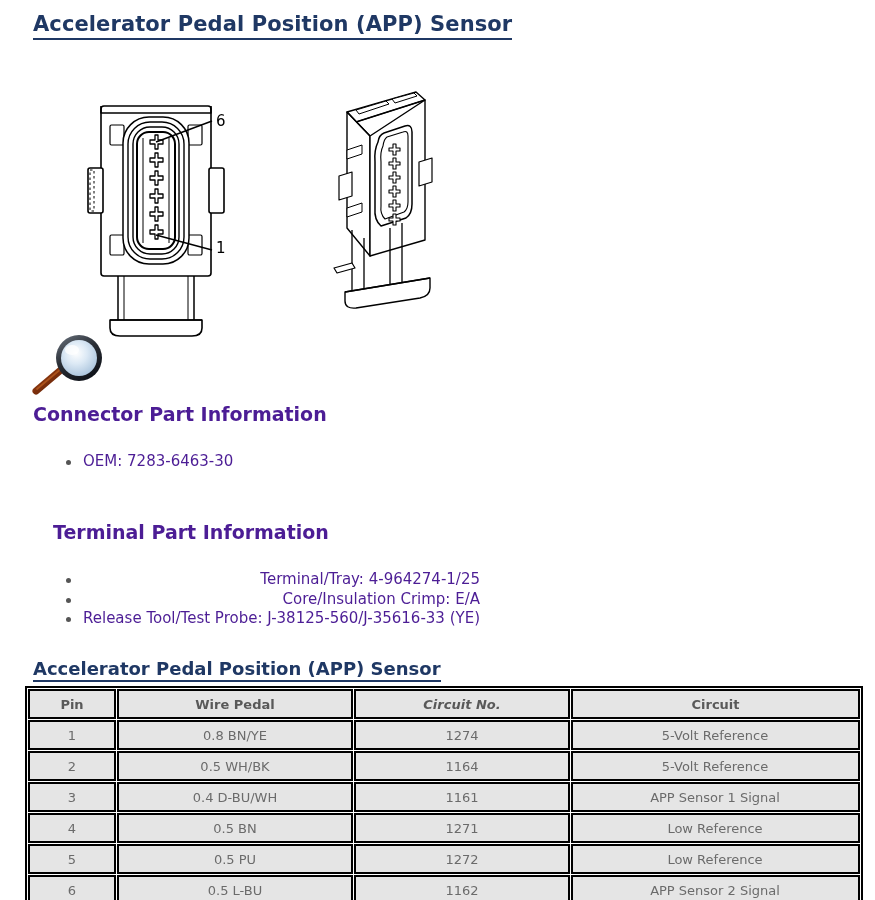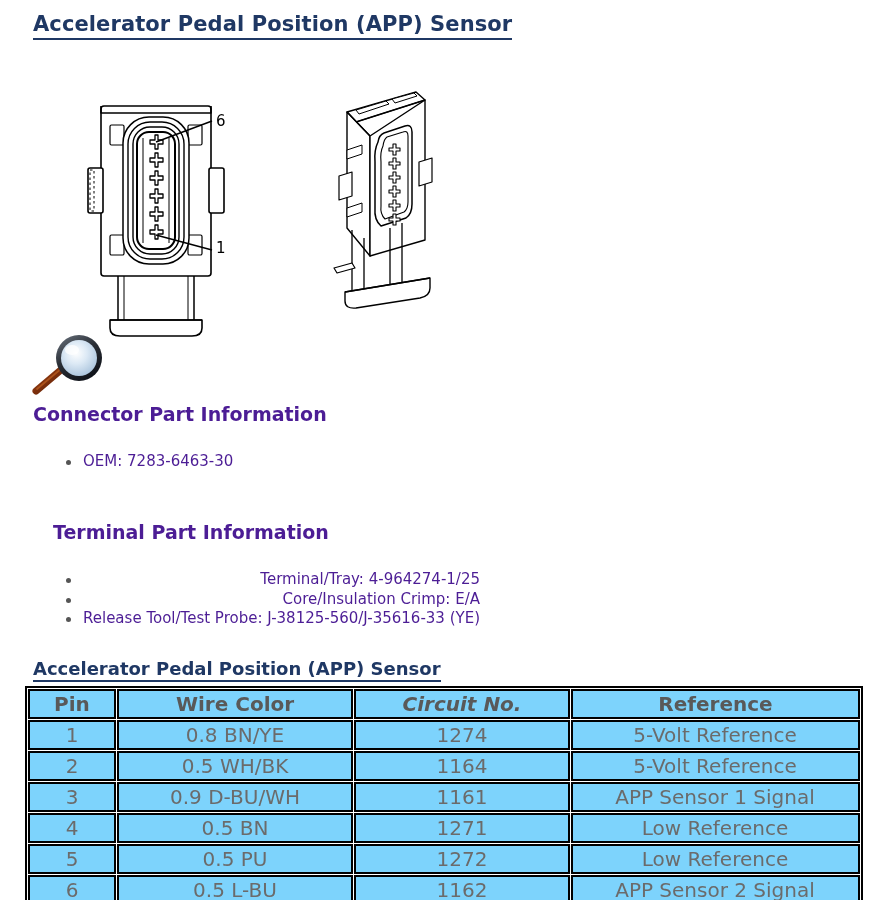--- a/index.html
+++ b/index.html
@@ -108,23 +108,23 @@
     border-collapse: separate;
     border-spacing: 1px;
     border: 2px solid #000000;
     background: #ffffff;
     table-layout: fixed;
   }
   .pin-table th,
   .pin-table td {
     border: 2px solid #000000;
     height: 24px;
-    font-size: 20px;
+    font-size: 13px;
     padding: 1px 6px;
-    background: #7dd3fc;
+    background: #e5e5e5;
     overflow: hidden;
     white-space: nowrap;
   }
   .pin-table th {
     font-weight: bold;
     color: #595959;
     text-align: center;
   }
   .pin-table td {
     color: #6b6b6b;
@@ -292,41 +292,41 @@
     <span>Release Tool/Test Probe: J-38125-560/J-35616-33 (YE)</span>
   </li>
 </ul>
 
 <div class="table-title">Accelerator Pedal Position (APP) Sensor</div>
 
 <table class="pin-table">
   <thead>
     <tr>
       <th class="col-pin">Pin</th>
-      <th class="col-wire">Wire Color</th>
+      <th class="col-wire">Wire Pedal</th>
       <th class="col-circuit">Circuit No.</th>
-      <th>Reference</th>
+      <th>Circuit</th>
     </tr>
   </thead>
   <tbody>
     <tr>
       <td>1</td>
       <td>0.8 BN/YE</td>
       <td>1274</td>
       <td class="fn-cell">5-Volt Reference</td>
     </tr>
     <tr>
       <td>2</td>
       <td>0.5 WH/BK</td>
       <td>1164</td>
       <td class="fn-cell">5-Volt Reference</td>
     </tr>
     <tr>
       <td>3</td>
-      <td>0.9 D-BU/WH</td>
+      <td>0.4 D-BU/WH</td>
       <td>1161</td>
       <td class="fn-cell">APP Sensor 1 Signal</td>
     </tr>
     <tr>
       <td>4</td>
       <td>0.5 BN</td>
       <td>1271</td>
       <td class="fn-cell">Low Reference</td>
     </tr>
     <tr>

